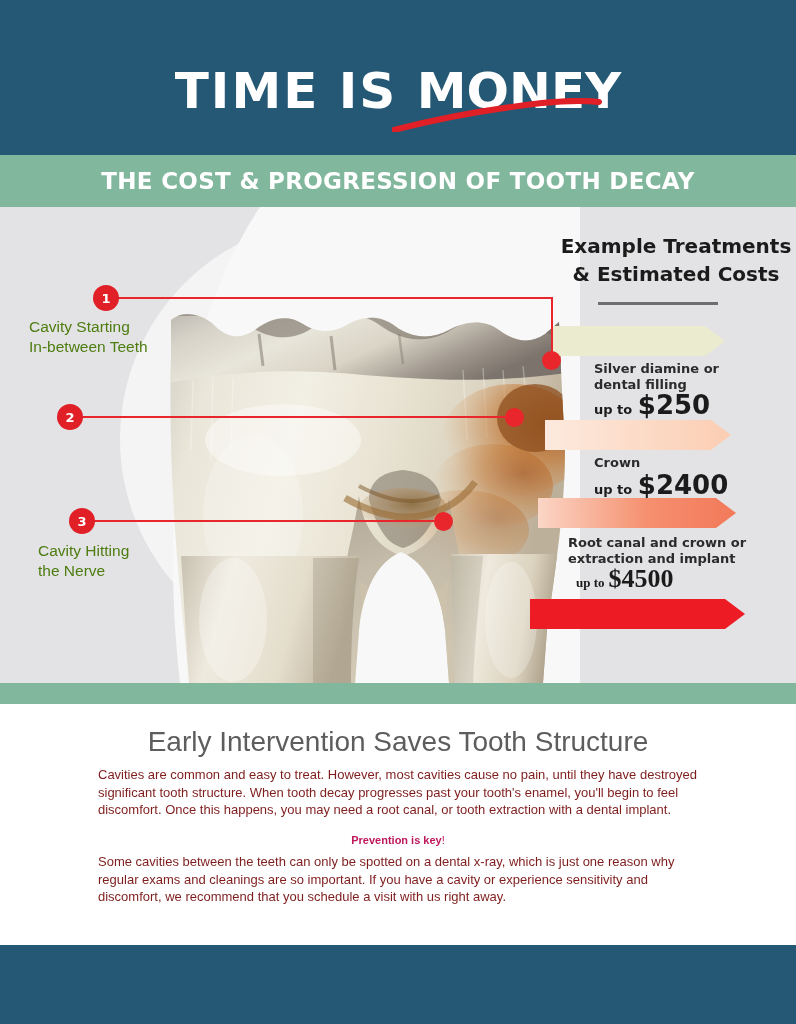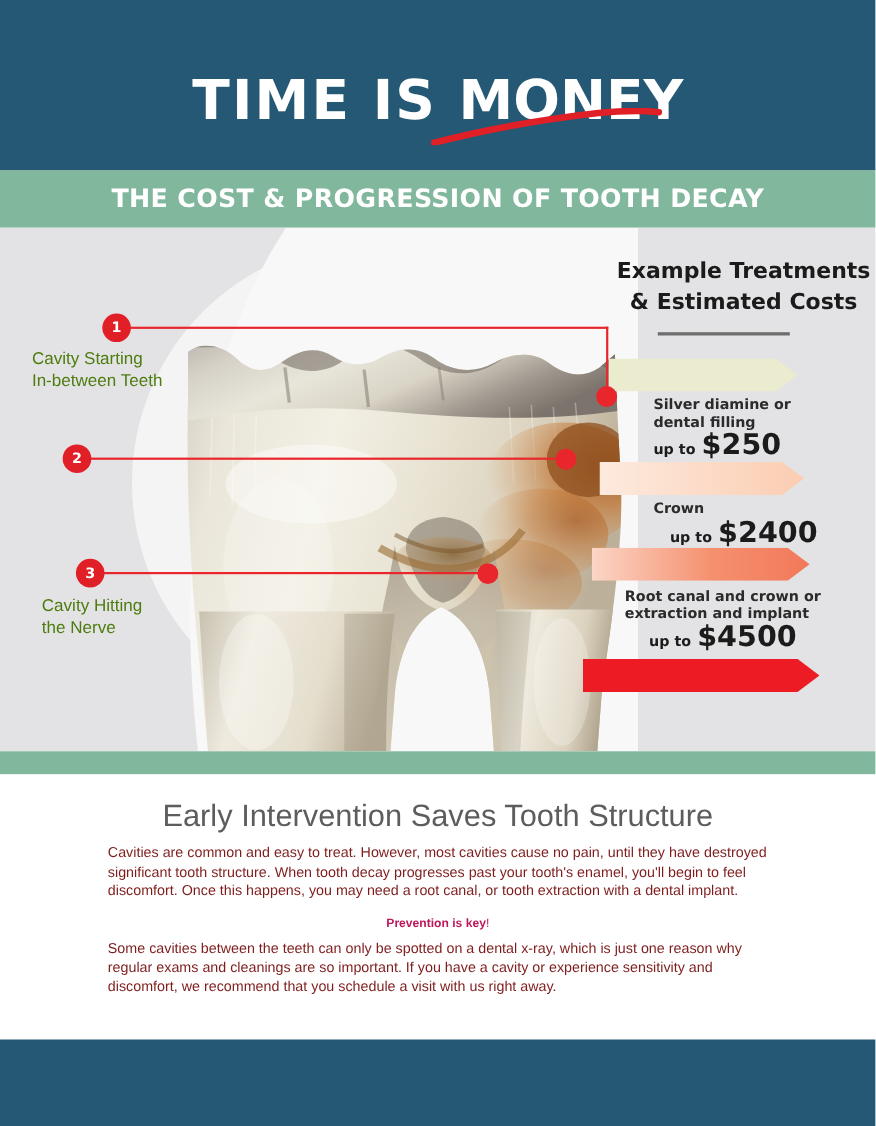--- a/index.html
+++ b/index.html
@@ -354,21 +354,21 @@
           </defs>
         <path d="M0,0 L166,0 L186,15 L166,30 L0,30 Z" fill="url(#gb2)"></path>
       </svg>
     </div>
     <div class="band-label" style="left:598px; top:213px;">
       <span>Sensitivity</span>
     </div>
     <div class="treat" style="left:594px; top:248px;">
       <div>Crown</div>
     </div>
-    <div class="priceline" style="left:594px; top:263px;margin-left:15px;">
+    <div class="priceline" style="left:594px; top:263px;">
       <span class="upto">up to</span>
       <span class="amt">$2400</span>
     </div>
 
     <div class="band" style="left:538px; top:291px; width:198px;">
       <svg width="198" height="30" viewBox="0 0 198 30">
         <defs>
             <linearGradient id="gb3" x1="0" y1="0" x2="1" y2="0">
           <stop offset="0%" stop-color="#fbd6c6"></stop>
               <stop offset="55%" stop-color="#f5906f"></stop>
@@ -378,21 +378,21 @@
         <path d="M0,0 L178,0 L198,15 L178,30 L0,30 Z" fill="url(#gb3)"></path>
       </svg>
     </div>
     <div class="band-label" style="left:598px; top:291px;">
       <span>Pain</span>
     </div>
     <div class="treat" style="left:568px; top:328px;">
       <div>Root canal and crown or</div>
       <div>extraction and implant</div>
     </div>
-    <div class="priceline" style="left:590px; top:357px;">
+    <div class="priceline" style="left:576px; top:357px;font-family:Liberation Serif, serif;">
       <span class="upto">up to</span>
       <span class="amt">$4500</span>
     </div>
 
     <div class="band" style="left:530px; top:392px; width:215px;">
       <svg width="215" height="30" viewBox="0 0 215 30">
         <path d="M0,0 L195,0 L215,15 L195,30 L0,30 Z" fill="#ed1c24"></path>
       </svg>
     </div>
     <div class="band-label" style="left:557px; top:392px;">

